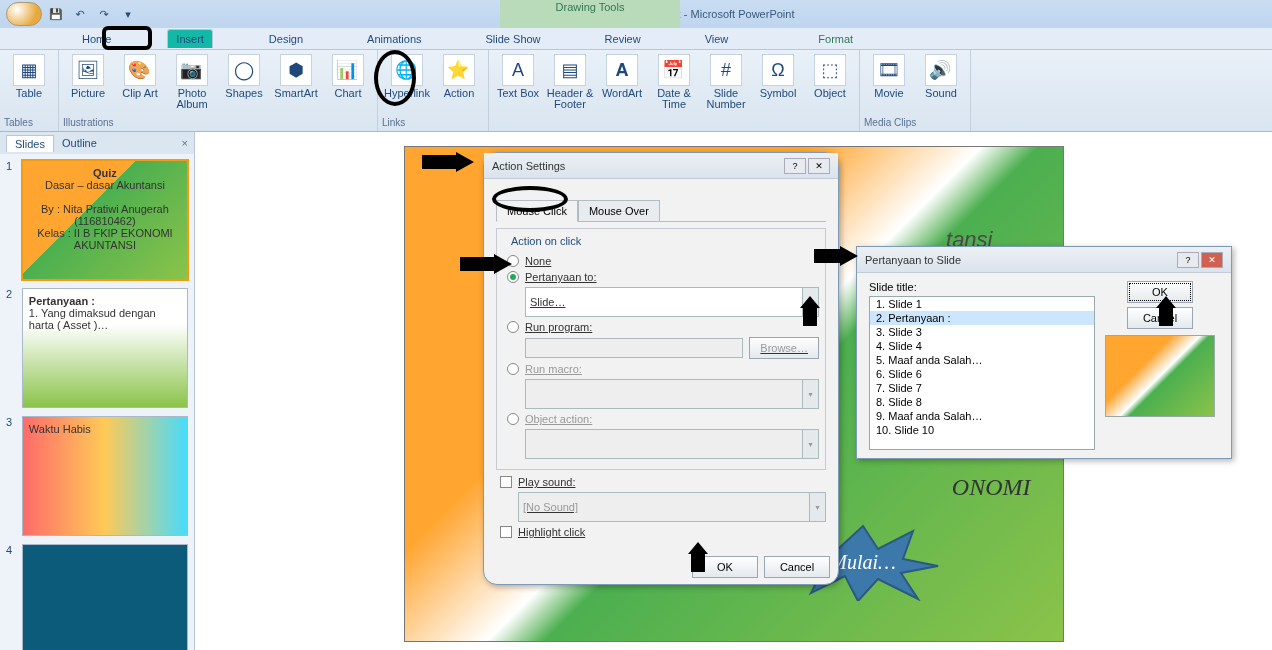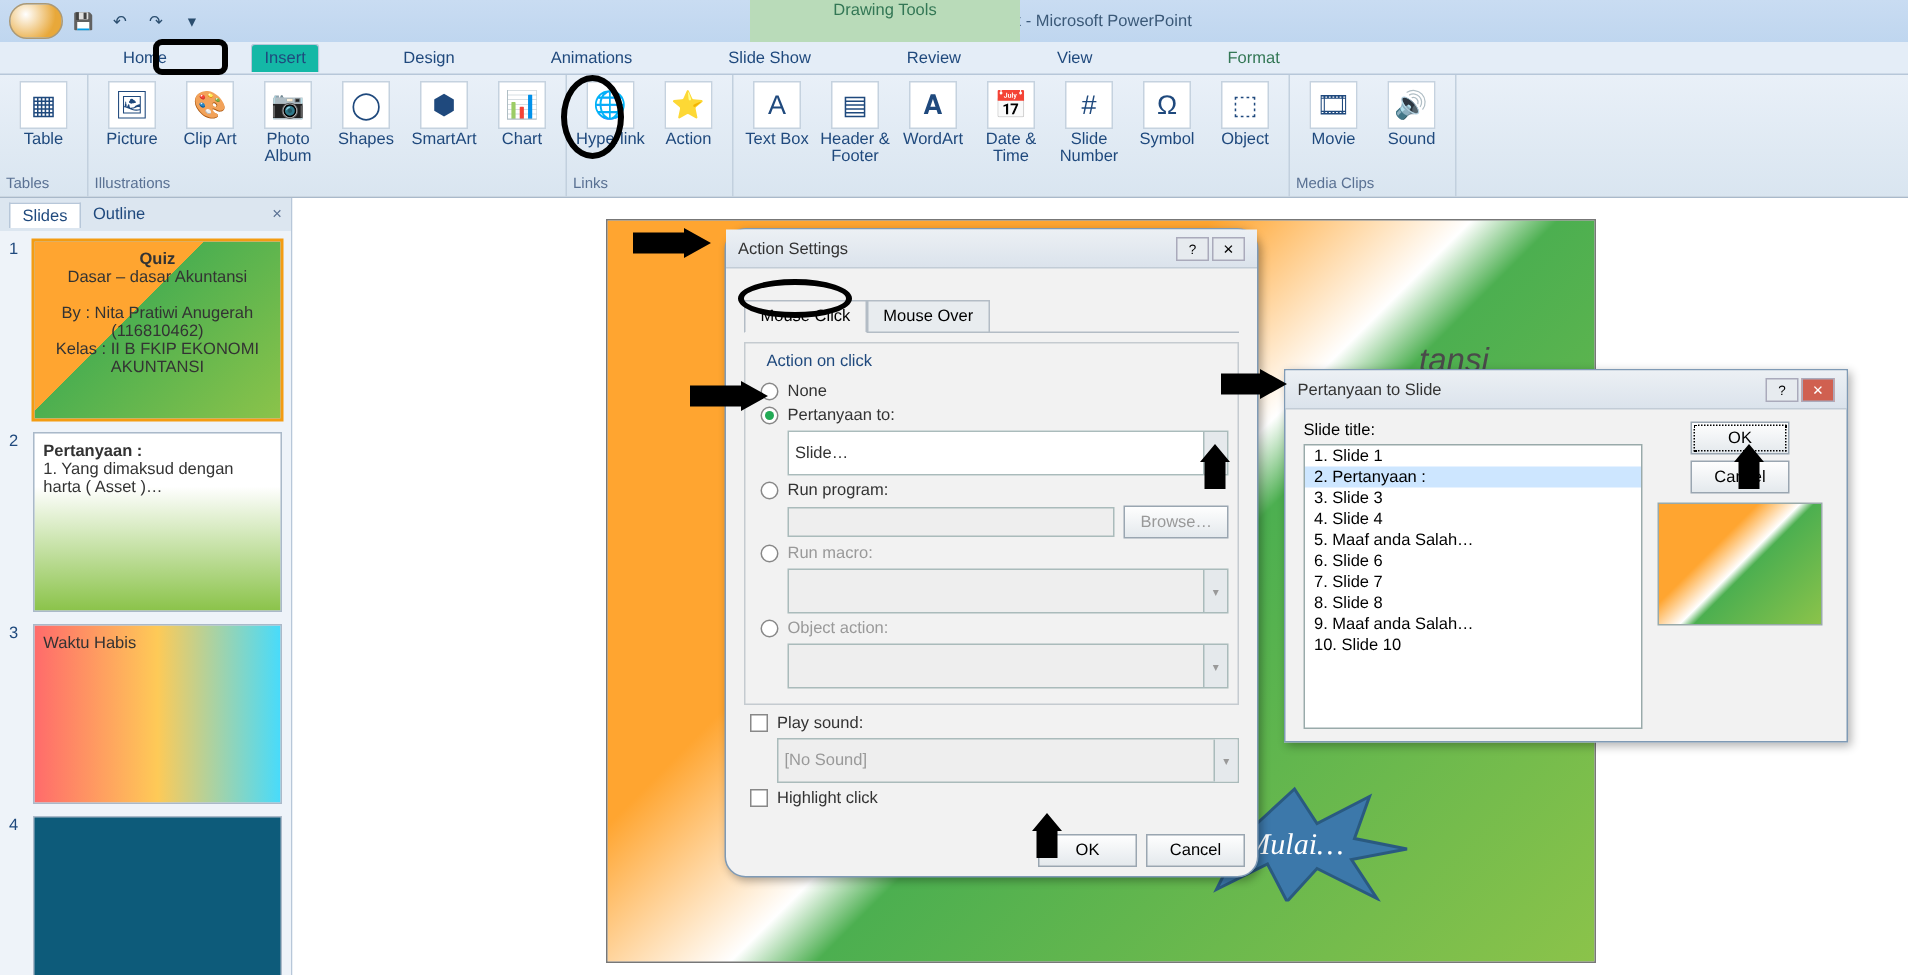--- a/index.html
+++ b/index.html
@@ -39,51 +39,51 @@
 
 .th1 { background:linear-gradient(135deg,#ffa530 0,#ffa530 40%,#4caf50 40%,#8bc34a 100%); }
 .th2 { background:linear-gradient(#fff 30%,#8bc34a); }
 .th3 { background:linear-gradient(90deg,#ff6b6b,#feca57,#48dbfb); }
 .th4 { background:#0d5b7a; }
 .thumb-inner { padding:6px; color:#333; }
 
 
 .editor { position:absolute; left:195px; top:132px; right:0; bottom:0; background:#fff; overflow:hidden; }
 .slide-canvas { width:660px; height:496px; margin:14px auto 0; background:linear-gradient(135deg,#ffa530 0,#ffa530 35%,#fff 50%,#4caf50 55%,#8bc34a 100%); border:1px solid #777; position:relative; }
-.canvas-text { position:absolute; right:16px; bottom:140px; font-size:24px; color:#333; font-family:Georgia,serif; font-style:italic; }
+.canvas-text { position:absolute; right:32px; bottom:140px; font-size:24px; color:#333; font-family:Georgia,serif; font-style:italic; }
 .canvas-text2 { position:absolute; right:70px; top:80px; font-size:22px; color:#4a4a4a; font-style:italic; }
 .mulai { position:absolute; right:120px; bottom:40px; width:160px; height:80px; }
 .mulai svg text { font-size:20px; fill:#fff; font-style:italic; font-family:cursive; }
 
 
 .dlg { position:absolute; background:#f2f2f2; border:1px solid #7f9ab5; box-shadow:2px 2px 6px rgba(0,0,0,.3); }
 .dlg-title { height:26px; background:linear-gradient(#ecf0f4,#dbe3ec); padding:0 8px; display:flex; align-items:center; border-bottom:1px solid #c2ccd6; }
 .dlg-title .dlg-name { color:#333; font-size:11px; }
 .dlg-title .dlg-btns { margin-left:auto; display:flex; gap:2px; }
 .dlg-title .dlg-btns span { width:22px; height:16px; border:1px solid #aab; background:#e7ebef; display:flex; align-items:center; justify-content:center; font-size:9px; }
 .dlg-body { padding:8px 12px; }
 .tab-strip { display:flex; border-bottom:1px solid #b3bcc5; margin-bottom:6px; }
 .tab-strip span { border:1px solid #b3bcc5; padding:4px 10px; background:#e8ecef; position:relative; top:1px;margin-top:12px; }
 .tab-strip .on { background:#f2f2f2; border-bottom:1px solid #f2f2f2; }
-.field-row { display:flex; align-items:center; margin:4px 0 4px 4px; color:#333; }
+.field-row { display:flex; align-items:center; margin:4px 0 4px 4px; color:#333;text-decoration:underline; }
 .field-row.indent { margin-left:22px; }
 .radio { width:12px; height:12px; border:1px solid #888; border-radius:50%; display:inline-flex; align-items:center; justify-content:center; margin-right:6px; background:#fff; }
 .radio.checked::after { content:""; width:6px; height:6px; background:#2a5; border-radius:50%; }
 .chk { width:12px; height:12px; border:1px solid #888; background:#fff; margin-right:6px; }
 .combo { flex:1; height:20px; border:1px solid #abb; background:#fff; display:flex; align-items:center; padding:14px 4px; position:relative; }
 .combo .arrow { position:absolute; right:0; top:0; width:16px; height:100%; border-left:1px solid #abb; background:#e5e9ec; display:flex; align-items:center; justify-content:center; font-size:8px; }
 .combo.disabled { background:#eee; color:#999; }
 .txt { flex:1; height:20px; border:1px solid #abb; background:#fff; padding:0 4px; }
 .txt.disabled{ background:#eee; }
 .btn { min-width:66px; height:22px; border:1px solid #9aa6b1; background:linear-gradient(#fefefe,#e4e9ed); padding:0 10px; display:inline-flex; align-items:center; justify-content:center; }
 .btn.disabled { color:#999; }
 fieldset { border:1px solid #c5cbd0; padding:6px; margin-bottom:6px; }
 fieldset > .legend { color:#1f497d; margin:-12px 0 4px 4px; background:#f2f2f2; padding:0 4px; display:inline-block; }
 .dlg-foot { display:flex; justify-content:flex-end; gap:6px; padding:6px 8px; }
-.listbox { width:226px; height:190px; border:1px solid #9aa; background:#fff; overflow:auto; }
+.listbox { width:226px; height:154px; border:1px solid #9aa; background:#fff; overflow:auto; }
 .listbox div { padding:1px 6px; }
 .listbox .sel { background:#cde6ff; }
 .preview { width:110px; height:82px; border:1px solid #9aa; background:linear-gradient(135deg,#ffa530 0,#ffa530 35%,#fff 50%,#4caf50 55%,#8bc34a 100%); margin-top:6px; }
 
 
 .circ { position:absolute; border:4px solid #000; border-radius:50%; pointer-events:none; }
 .rect-anno { position:absolute; border:4px solid #000; border-radius:6px; pointer-events:none; }
 .arrow-anno { position:absolute; pointer-events:none; }
 .arrow-anno svg { display:block; }
 </style>

